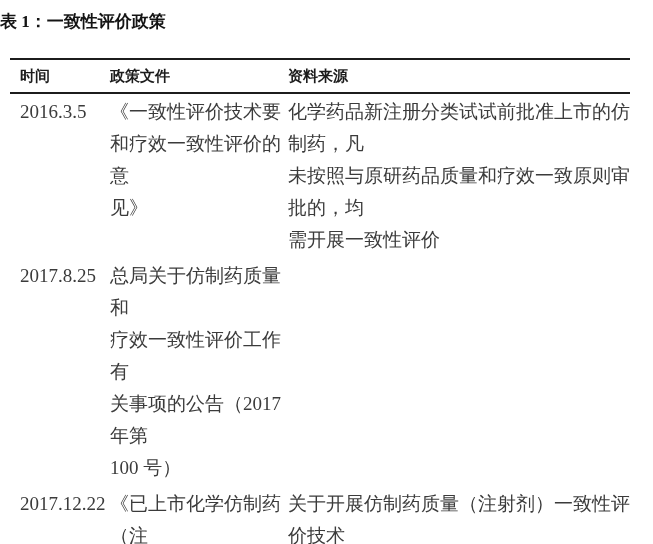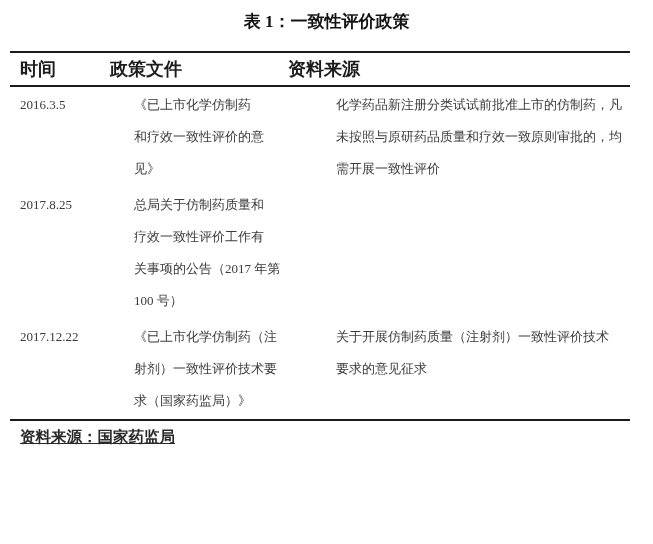--- a/index.html
+++ b/index.html
@@ -8,52 +8,50 @@
   }
   body {
     width: 653px;
     height: 544px;
     background: #ffffff;
     font-family: "Liberation Serif", "DejaVu Serif", serif;
     color: #3b3b3b;
     overflow: hidden;
   }
   .page-title {
-    text-align: center;
     font-weight: bold;
     font-size: 17px;
     color: #141414;
     line-height: 28px;
-    padding: 8px 0 15px 0;
+    padding: 8px 0 22px 0;
   }
   .table {
     margin: 0 23px 0 10px; 
   }
   .rule {
     border: none;
     border-top: 2px solid #1c1c1c;
     height: 0;
     margin: 0;
   }
   .thead {
     display: grid;
     grid-template-columns: 90px 178px 1fr;
     padding: 2px 0 2px 10px;
     font-weight: bold;
-    font-size: 18px;
+    font-size: 15px;
     color: #1c1c1c;
     line-height: 28px;
   }
   .row {
     display: grid;
     grid-template-columns: 90px 178px 1fr;
     padding: 2px 0 2px 10px;
-    font-size: 13px;
+    font-size: 19px;
     line-height: 32px;
-    gap: 24px;
   }
   .cell {
     white-space: pre-line; 
   }
   .source {
     font-size: 15.5px;
     font-weight: 600;
     color: #2a2a2a;
     line-height: 32px;
     padding-left: 10px;
@@ -74,21 +72,21 @@
     <div class="cell">政策文件</div>
     <div class="cell">资料来源</div>
   </div>
 
   <hr class="rule">
 
   <div class="tbody">
 
     <div class="row">
       <div class="cell">2016.3.5</div>
-      <div class="cell">《已上市化学仿制药
+      <div class="cell">《一致性评价技术要
 和疗效一致性评价的意
 见》</div>
       <div class="cell">化学药品新注册分类试试前批准上市的仿制药，凡
 未按照与原研药品质量和疗效一致原则审批的，均
 需开展一致性评价</div>
     </div>
 
     <div class="row">
       <div class="cell">2017.8.25</div>
       <div class="cell">总局关于仿制药质量和

